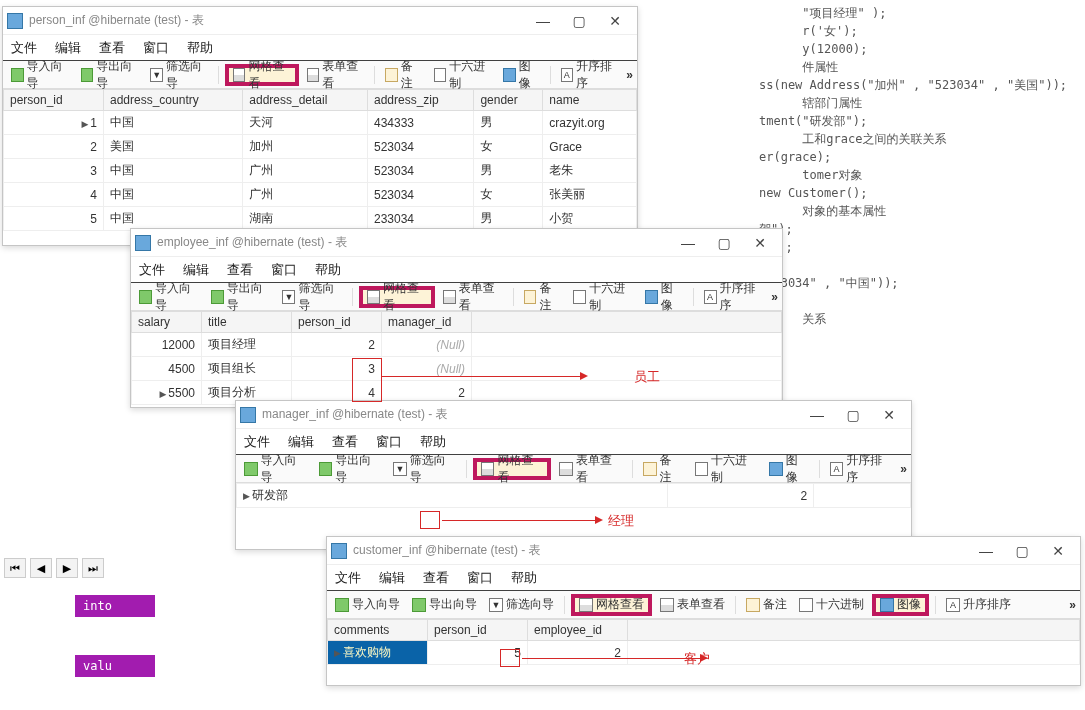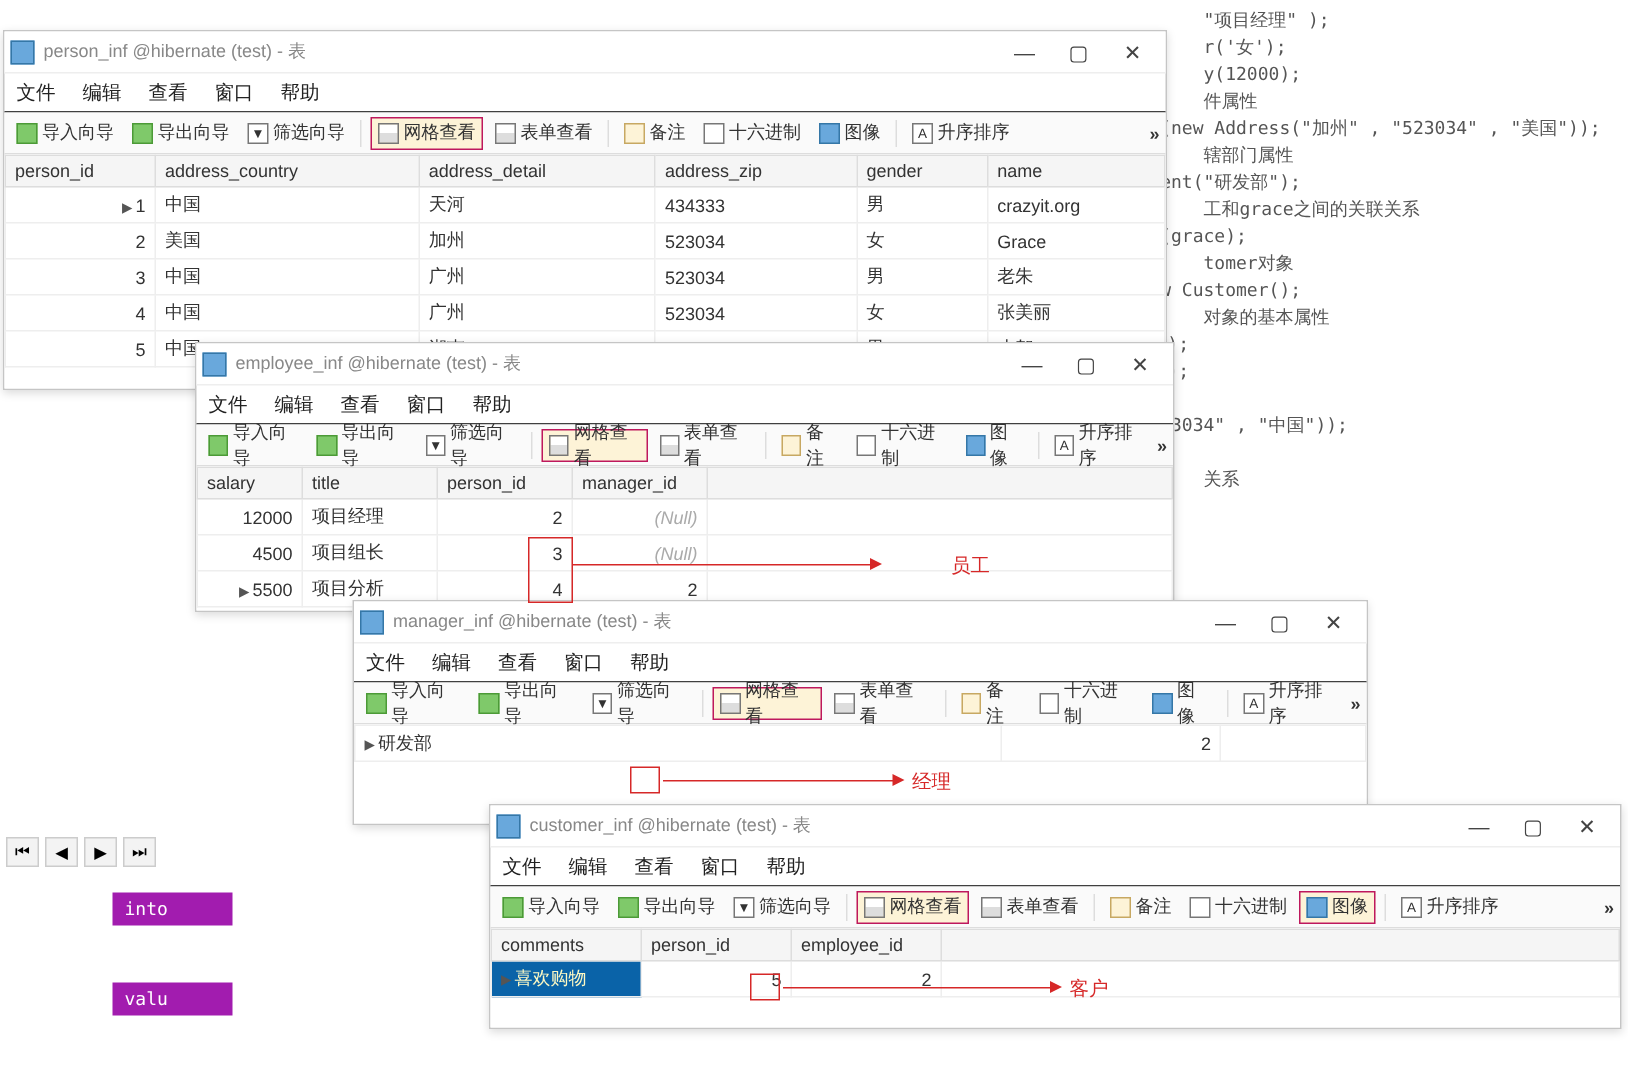--- a/index.html
+++ b/index.html
@@ -31,21 +31,21 @@
     font-size: 12px;
     border-bottom: 1px solid #eee;
   }
   .titlebar .app-icon { width:16px; height:16px; background:#69a8dc; margin-right:6px; border:1px solid #3577a7; }
   .titlebar .title-text { flex:1; }
   .winctl { width:36px; height:100%; display:flex; align-items:center; justify-content:center; color:#444; font-size:14px; }
   .menubar { height:26px; display:flex; align-items:center; padding:0 8px; gap:18px; font-size:13px; color:#222; border-bottom:1px solid #404040; }
   .menubar span { cursor:default; }
   .toolbar { height:28px; display:flex; align-items:center; padding:0 4px; gap:4px; border-bottom:1px solid #ddd; background:#fafafa; font-size:12px; }
   .tbtn { display:flex; align-items:center; gap:3px; padding:2px 4px; height:22px; color:#333; }
-  .tbtn.sel { border:1px solid #be185d; background:#fdf3d7; }
+  .tbtn.sel { border:4px solid #be185d; background:#fdf3d7; }
   .sep { width:1px; height:18px; background:#ddd; margin:0 2px; }
   .ico { width:14px; height:14px; display:inline-block; border:1px solid #777; background:#fff; font-size:9px; line-height:12px; text-align:center; overflow:hidden; }
   .ico.green { background:#7fc96a; border-color:#4c9a37; }
   .ico.yellow { background:#fdf3d7; border-color:#c7a862; }
   .ico.blue  { background:#69a8dc; border-color:#3577a7; }
   .ico.grid  { background:linear-gradient(#fff 50%, #ddd 50%); }
   .more { margin-left:auto; font-weight:bold; }
   .table-wrap { flex:1 1 auto; overflow:auto; background:#fff; }
   table { border-collapse:collapse; width:100%; font-size:12px; }
   th { background:#f5f5f5; border:1px solid #ddd; font-weight:normal; text-align:left; padding:3px 6px; color:#333; }
@@ -81,21 +81,21 @@
       tomer对象
 new Customer();
       对象的基本属性
 贺");
 男");
 
 "233034" , "中国"));
 
       关系</span></pre>
 
-<div class="window" style="left:2px; top:20px; width:776px; height:240px;">
+<div class="window" style="left:2px; top:6px; width:636px; height:240px;">
   <div class="titlebar">
     <span class="app-icon"></span>
     <span class="title-text">person_inf @hibernate (test) - 表</span>
     <span class="winctl">—</span>
     <span class="winctl">▢</span>
     <span class="winctl">✕</span>
   </div>
   <div class="menubar">
     <span>文件</span>
     <span>编辑</span>
@@ -447,21 +447,21 @@
 <span class="anno" style="left:590px; top:368px;margin-left:44px;">员工</span>
 
 <div class="redbox" style="left:420px; top:511px; width:20px; height:18px;"></div>
 <div class="arrow-line" style="left:442px; top:520px; width:155px;"></div>
 <div class="arrow-head" style="left:595px; top:516px;"></div>
 <span class="anno" style="left:608px; top:512px;">经理</span>
 
 <div class="redbox" style="left:500px; top:649px; width:20px; height:18px;"></div>
 <div class="arrow-line" style="left:522px; top:658px; width:180px;"></div>
 <div class="arrow-head" style="left:700px; top:654px;"></div>
-<span class="anno" style="left:713px; top:650px;font-family:Liberation Mono, monospace;">客户</span>
+<span class="anno" style="left:684px; top:650px;font-family:Liberation Mono, monospace;">客户</span>
 
 <div class="navbuttons">
   <button>⏮</button>
   <button>◀</button>
   <button>▶</button>
   <button>⏭</button>
 </div>
 
 <div class="blueblock" style="left:75px; top:595px; width:80px;"><span>into</span></div>
 <div class="blueblock" style="left:75px; top:655px; width:80px;"><span>valu</span></div>

